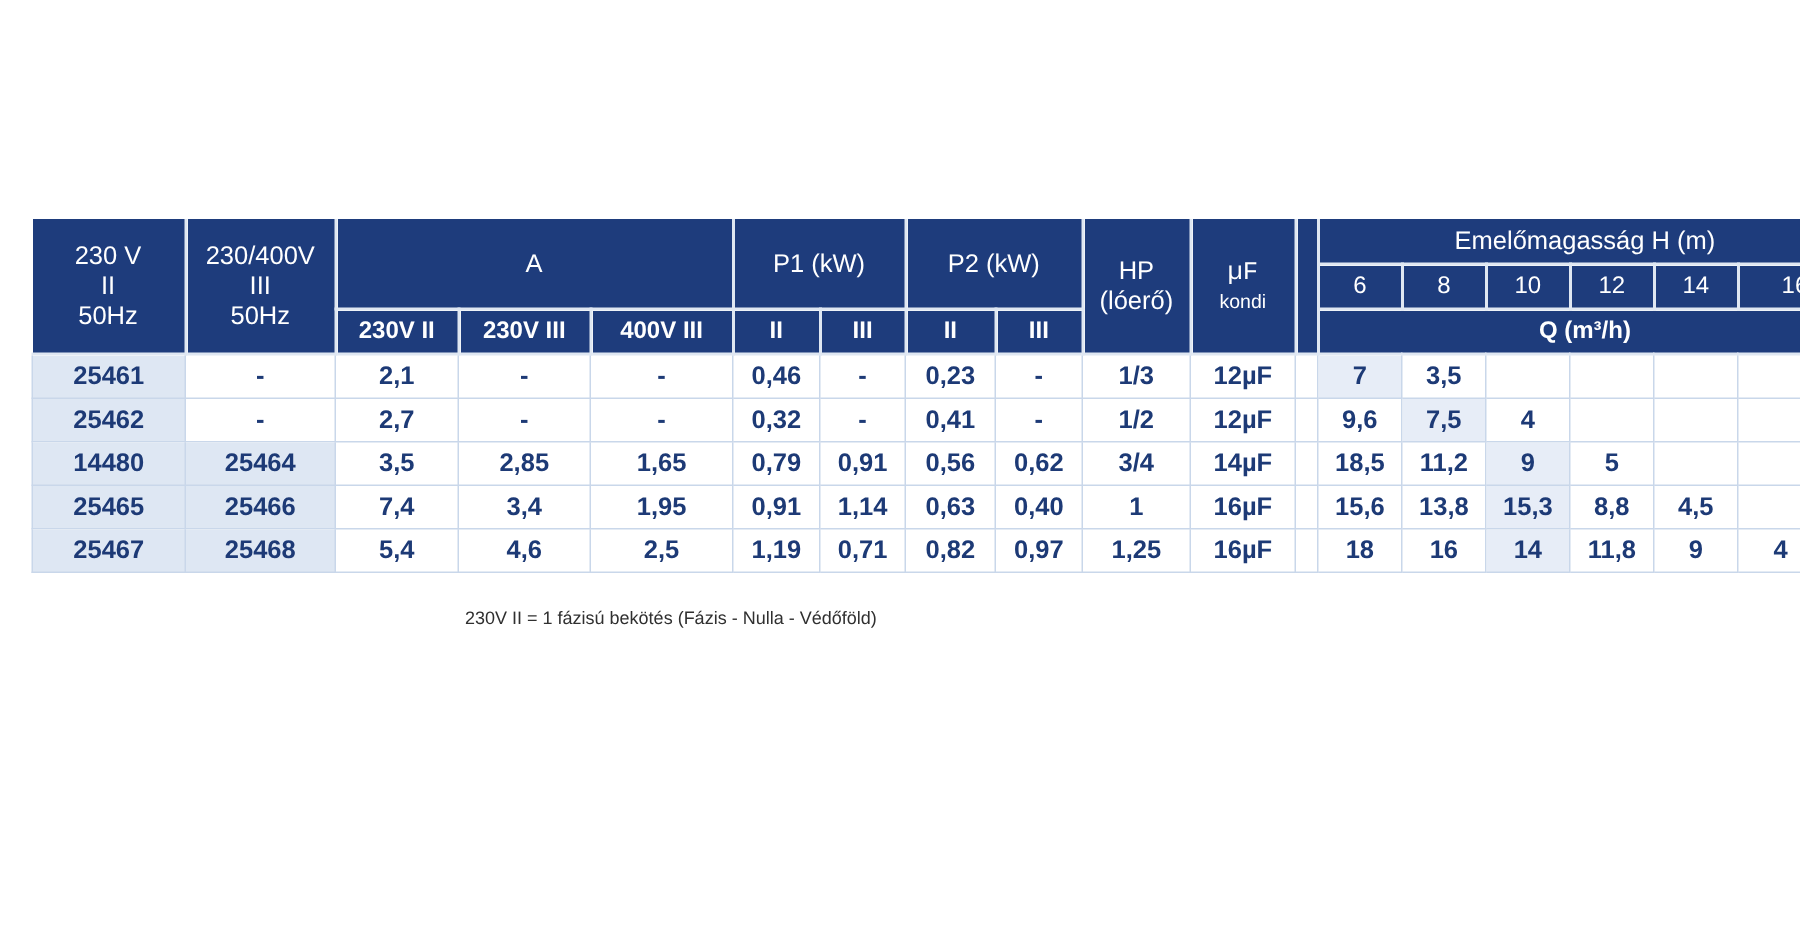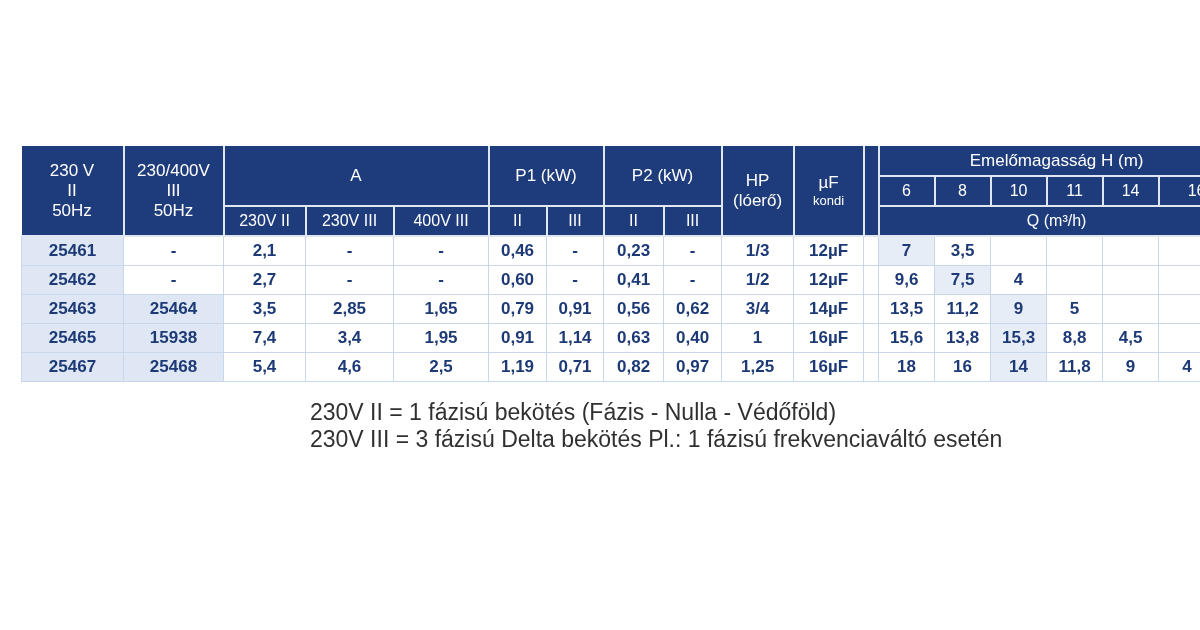--- a/index.html
+++ b/index.html
@@ -15,37 +15,37 @@
   
   .spec thead th{
     background:#1e3c7c;color:#ffffff;font-weight:400;font-size:17px;
     border:2px solid #dfe7f2;
   }
   .spec thead tr:first-child th{border-top:none;}
   .spec thead th:first-child{border-left:none;}
   .spec thead th.last{border-right:none;padding-left:18px;}
   .spec thead tr.r1 th{height:29px;}
   .spec thead tr.r2 th{height:28px;font-size:16px;}
-  .spec thead tr.r3 th{height:28px;font-size:16px;}
+  .spec thead tr.r3 th{height:28px;font-size:16px;font-weight:bold;}
   .spec th .ln{display:block;line-height:20px;}
   .spec th .small{font-size:13px;line-height:16px;display:block;}
-  .spec th .big{display:block;line-height:20px;}
+  .spec th .big{display:block;line-height:20px;font-family:Liberation Mono, monospace;}
   
   .spec tbody td{
     background:#ffffff;color:#1d3a76;font-size:17px;font-weight:600;
     height:28px;border:1px solid #c9d7ea;
   }
   .spec tbody td.art{background:#dee7f3;}
   .spec tbody td.hl{background:#e7edf7;}
   .spec td.spacer,.spec th.spacer{background-clip:padding-box;}
   .spec tbody td.spacer{background:#ffffff;}
   
   .notes{
     position:absolute;left:310px;top:399px;color:#303030;
-    font-size:23px;line-height:27px;font-weight:400;
+    font-size:12px;line-height:27px;font-weight:400;
   }
 </style>
 </head>
 <body>
 
 <table class="spec">
   <colgroup>
     <col style="width:102px">
       <col style="width:100px">
     <col style="width:82px">
@@ -88,21 +88,21 @@
         <span class="big">µF</span>
         <span class="small">kondi</span>
       </th>
       <th rowspan="3" class="spacer"></th>
       <th colspan="6" class="last">Emelőmagasság H (m)</th>
     </tr>
     <tr class="r2">
       <th>6</th>
       <th>8</th>
       <th>10</th>
-      <th>11</th>
+      <th>12</th>
       <th>14</th>
       <th class="last">16</th>
     </tr>
     <tr class="r3">
       <th>230V II</th>
       <th>230V III</th>
       <th>400V III</th>
       <th>II</th>
       <th>III</th>
       <th>II</th>
@@ -130,57 +130,57 @@
       <td></td>
       <td></td>
       <td></td>
     </tr>
     <tr>
       <td class="art">25462</td>
       <td>-</td>
       <td>2,7</td>
       <td>-</td>
       <td>-</td>
-      <td>0,60</td>
+      <td>0,32</td>
       <td>-</td>
       <td>0,41</td>
       <td>-</td>
       <td>1/2</td>
       <td>12µF</td>
       <td class="spacer"></td>
       <td>9,6</td>
       <td class="hl">7,5</td>
       <td>4</td>
       <td></td>
       <td></td>
       <td></td>
     </tr>
     <tr>
-      <td class="art">25463</td>
+      <td class="art">14480</td>
       <td class="art">25464</td>
       <td>3,5</td>
       <td>2,85</td>
       <td>1,65</td>
       <td>0,79</td>
       <td>0,91</td>
       <td>0,56</td>
       <td>0,62</td>
       <td>3/4</td>
       <td>14µF</td>
       <td class="spacer"></td>
-      <td>13,5</td>
+      <td>18,5</td>
       <td>11,2</td>
       <td class="hl">9</td>
       <td>5</td>
       <td></td>
       <td></td>
     </tr>
     <tr>
       <td class="art">25465</td>
-      <td class="art">15938</td>
+      <td class="art">25466</td>
       <td>7,4</td>
       <td>3,4</td>
       <td>1,95</td>
       <td>0,91</td>
       <td>1,14</td>
       <td>0,63</td>
       <td>0,40</td>
       <td>1</td>
       <td>16µF</td>
       <td class="spacer"></td>
@@ -209,14 +209,13 @@
       <td class="hl">14</td>
       <td>11,8</td>
       <td>9</td>
       <td>4</td>
     </tr>
   </tbody>
 </table>
 
 <div class="notes">
   <div>230V II = 1 fázisú bekötés (Fázis - Nulla - Védőföld)</div>
-  <div>230V III = 3 fázisú Delta bekötés Pl.: 1 fázisú frekvenciaváltó esetén</div>
 </div>
 
 </body></html>

